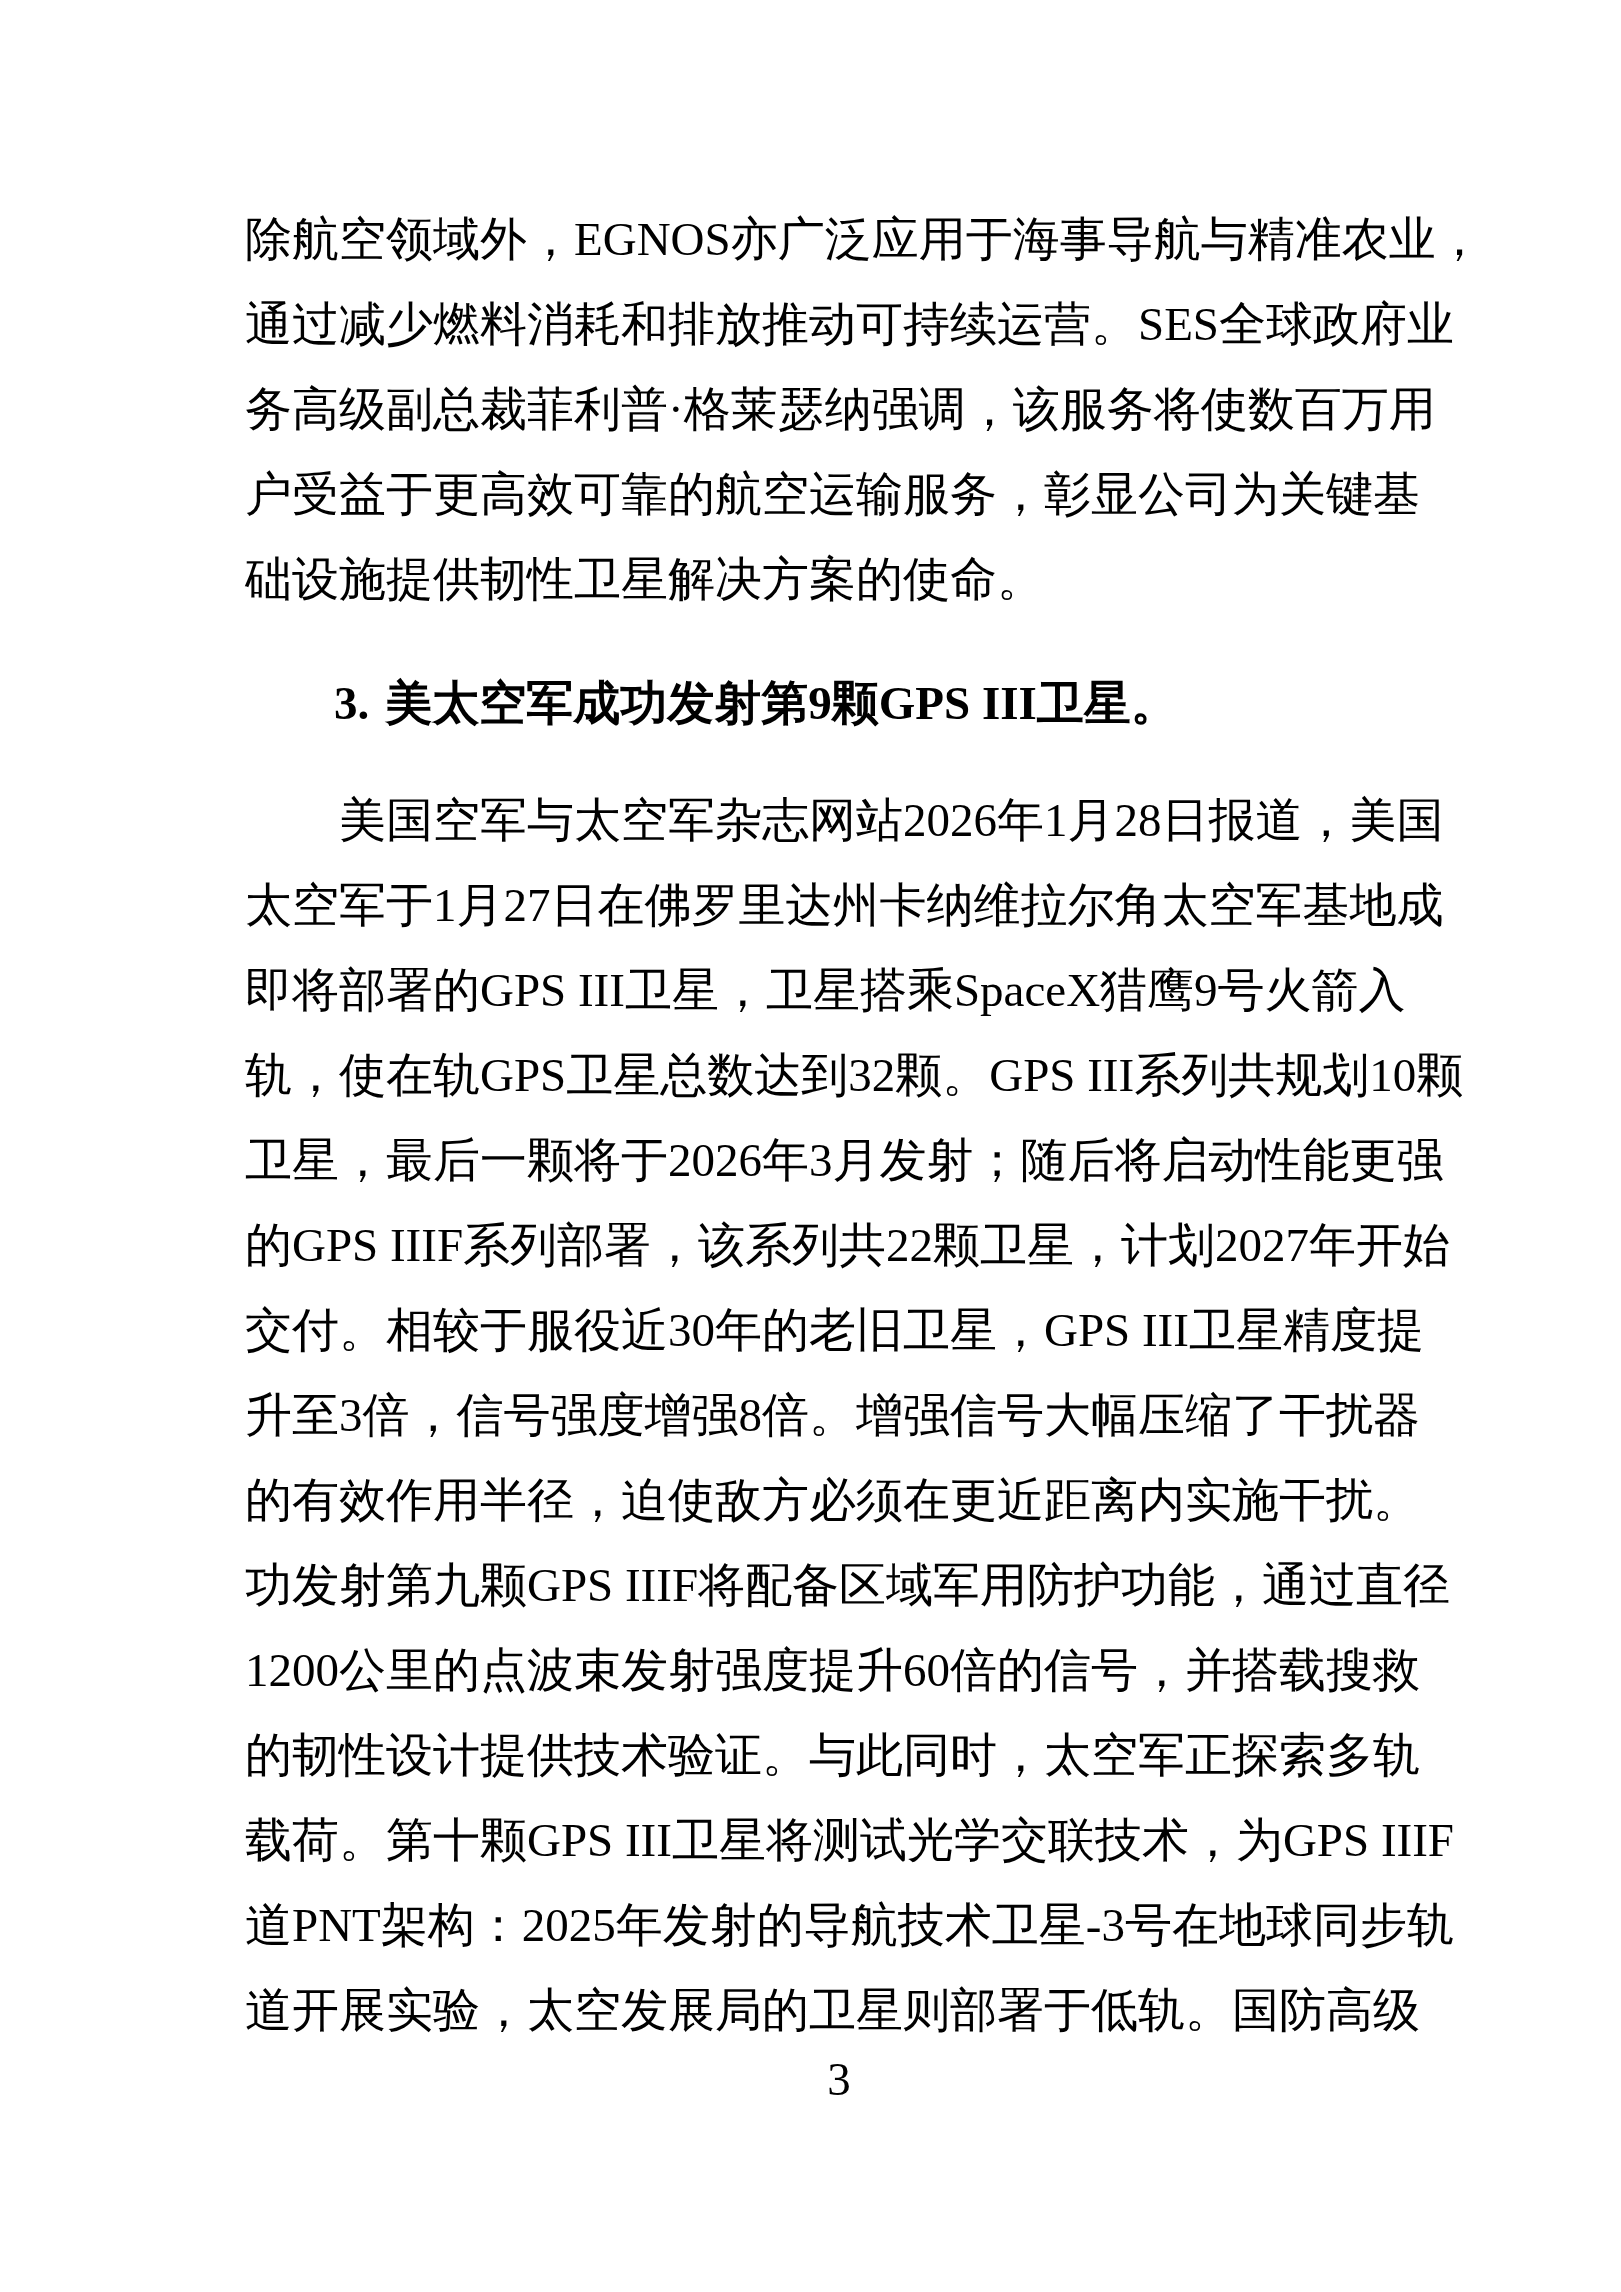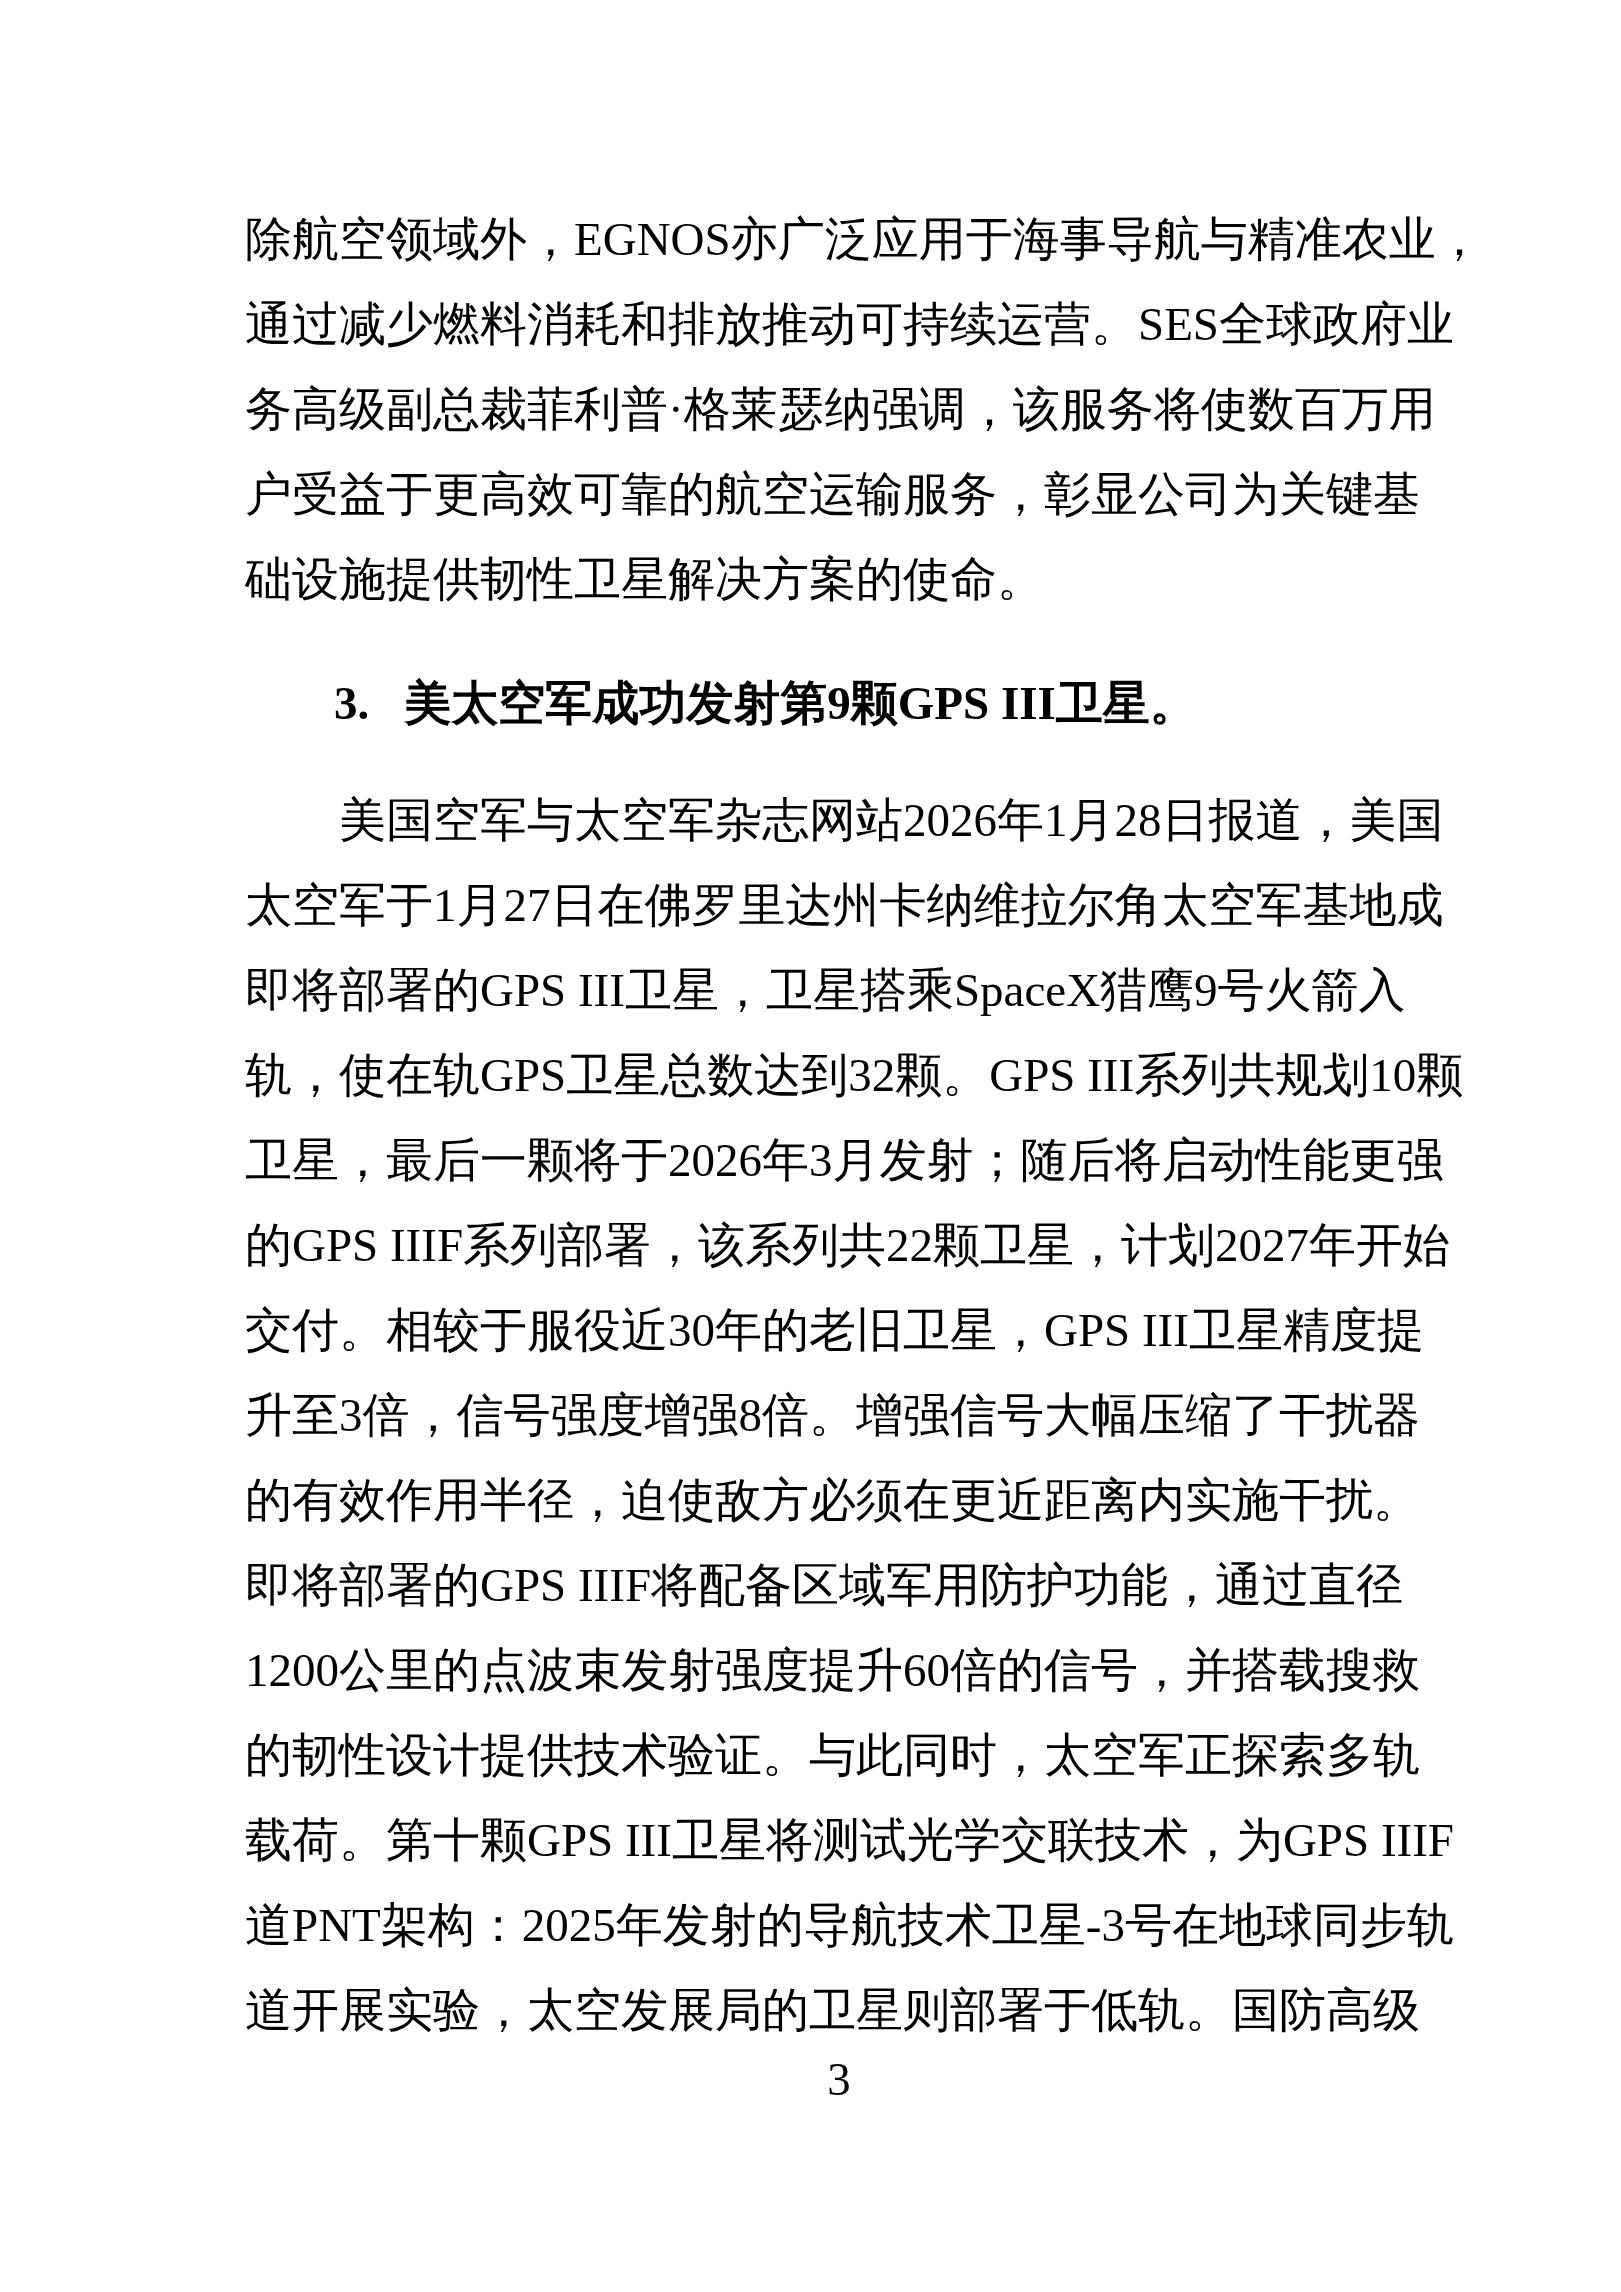--- a/index.html
+++ b/index.html
@@ -45,21 +45,21 @@
     width: 1127px;
     margin: 0;
     padding-left: 89px;
     box-sizing: border-box;
     font-size: 47px;
     font-weight: bold;
     line-height: 85px;
     white-space: nowrap;
   }
   .heading .heading-title {
-    margin-left: 35px;
+    margin-left: 16px;
   }
   .page-number {
     position: absolute;
     left: 0;
     top: 2054px;
     width: 1621px;
     text-align: center;
     text-indent: 57px;
     font-size: 47px;
     line-height: 51px;
@@ -85,21 +85,21 @@
   <div class="para" id="para-gps">
       <div class="line indent">美国空军与太空军杂志网站2026年1月28日报道，美国</div>
       <div class="line">太空军于1月27日在佛罗里达州卡纳维拉尔角太空军基地成</div>
       <div class="line">即将部署的GPS III卫星，卫星搭乘SpaceX猎鹰9号火箭入</div>
       <div class="line">轨，使在轨GPS卫星总数达到32颗。GPS III系列共规划10颗</div>
       <div class="line">卫星，最后一颗将于2026年3月发射；随后将启动性能更强</div>
       <div class="line">的GPS IIIF系列部署，该系列共22颗卫星，计划2027年开始</div>
       <div class="line">交付。相较于服役近30年的老旧卫星，GPS III卫星精度提</div>
       <div class="line">升至3倍，信号强度增强8倍。增强信号大幅压缩了干扰器</div>
       <div class="line">的有效作用半径，迫使敌方必须在更近距离内实施干扰。</div>
-      <div class="line">即将部署的GPS IIIF将配备区域军用防护功能，通过直径</div>
+      <div class="line">功发射第九颗GPS IIIF将配备区域军用防护功能，通过直径</div>
       <div class="line">1200公里的点波束发射强度提升60倍的信号，并搭载搜救</div>
       <div class="line">的韧性设计提供技术验证。与此同时，太空军正探索多轨</div>
       <div class="line">载荷。第十颗GPS III卫星将测试光学交联技术，为GPS IIIF</div>
       <div class="line">道PNT架构：2025年发射的导航技术卫星-3号在地球同步轨</div>
       <div class="line">道开展实验，太空发展局的卫星则部署于低轨。国防高级</div>
     </div>
 
   <div class="page-number">3</div>
 
 </div>

